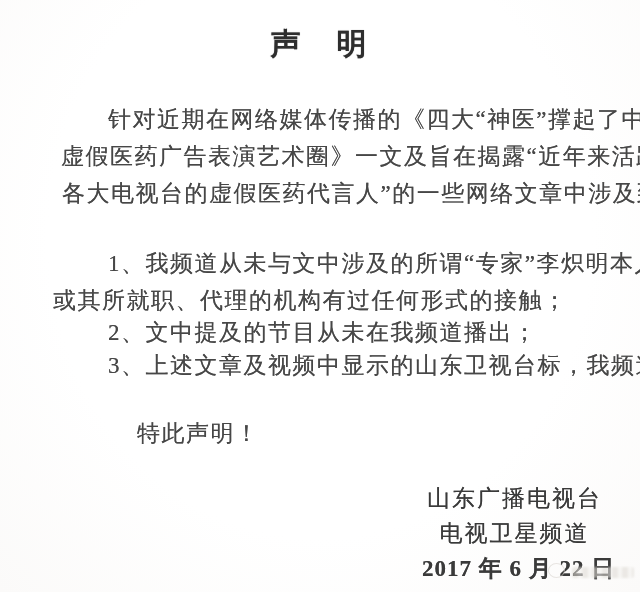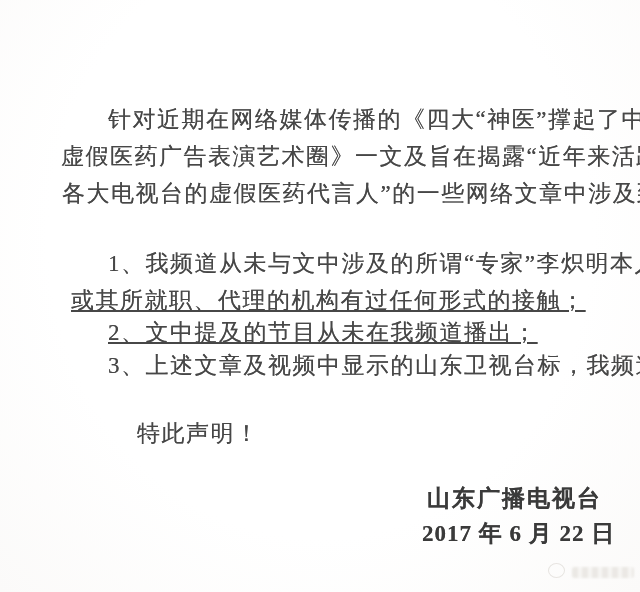--- a/index.html
+++ b/index.html
@@ -36,36 +36,36 @@
     color: #474747;
     white-space: nowrap;
     text-shadow: 0 0 0.6px rgba(70,70,70,0.75);
   }
   
   .bl0 { left: 108px; top: 104px; }
   .bl1 { left: 61px;  top: 141px; }
   .bl2 { left: 62px;  top: 178px; }
   .bl3 { left: 62px;  top: 214px; }
   .bl4 { left: 108px; top: 248px; }
-  .bl5 { left: 71px;  top: 285px; text-decoration: underline; }
-  .bl6 { left: 108px; top: 317px; text-decoration: underline; }
+  .bl5 { left: 53px;  top: 285px; }
+  .bl6 { left: 108px; top: 317px; }
   .bl7 { left: 108px; top: 350px; }
   .bl8 { left: 61px;  top: 386px; }
   .bl9 { left: 117px; top: 418px; margin-left: 20px; }
   .signature {
     position: absolute;
     top: 481px;
     left: 422px;
     width: 185px;
     text-align: center;
     color: #3a3a3a;
   }
   .sig-line {
     font-size: 23px;
-    font-weight: 700;
+    font-weight: 400;
     letter-spacing: 2px;
     line-height: 35px;
     white-space: nowrap;
     text-shadow: 0 0 0.6px rgba(50,50,50,0.75);
   }
   .sig-date {
     font-weight: 600;
     letter-spacing: 1px;
   }
   
@@ -97,32 +97,34 @@
       #dedad4 0 6px, #f3f1ee 6px 10px);
     filter: blur(1.2px);
     border-radius: 2px;
   }
 </style>
 </head>
 <body>
 
 <div class="page">
 
+  <div class="doc-title">声　明</div>
 
   <div class="line bl0">针对近期在网络媒体传播的《四大“神医”撑起了中国</div>
   <div class="line bl1">虚假医药广告表演艺术圈》一文及旨在揭露“近年来活跃在</div>
   <div class="line bl2">各大电视台的虚假医药代言人”的一些网络文章中涉及到山</div>
   <div class="line bl4">1、我频道从未与文中涉及的所谓“专家”李炽明本人</div>
   <div class="line bl5">或其所就职、代理的机构有过任何形式的接触；</div>
   <div class="line bl6">2、文中提及的节目从未在我频道播出；</div>
   <div class="line bl7">3、上述文章及视频中显示的山东卫视台标，我频道在</div>
   <div class="line bl9">特此声明！</div>
 
   <div class="signature">
     <div class="sig-line">山东广播电视台</div>
+    <div class="sig-line">电视卫星频道</div>
     <div class="sig-line sig-date">2017 年 6 月 22 日</div>
   </div>
 
   <div class="watermark">
     <div class="wm-stamp"></div>
     <div class="wm-textblur"></div>
   </div>
 
 </div>
 

